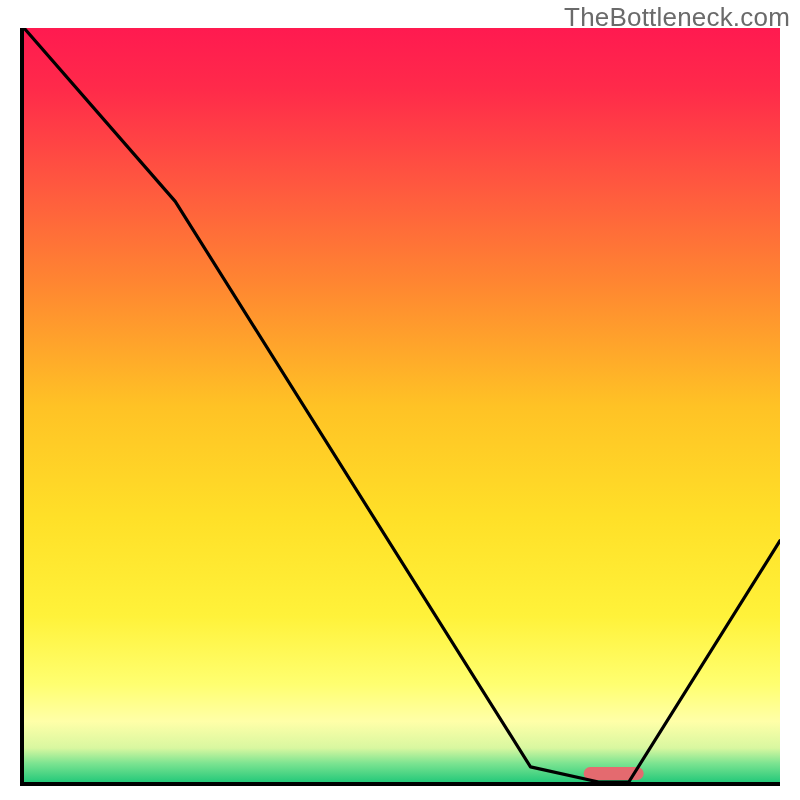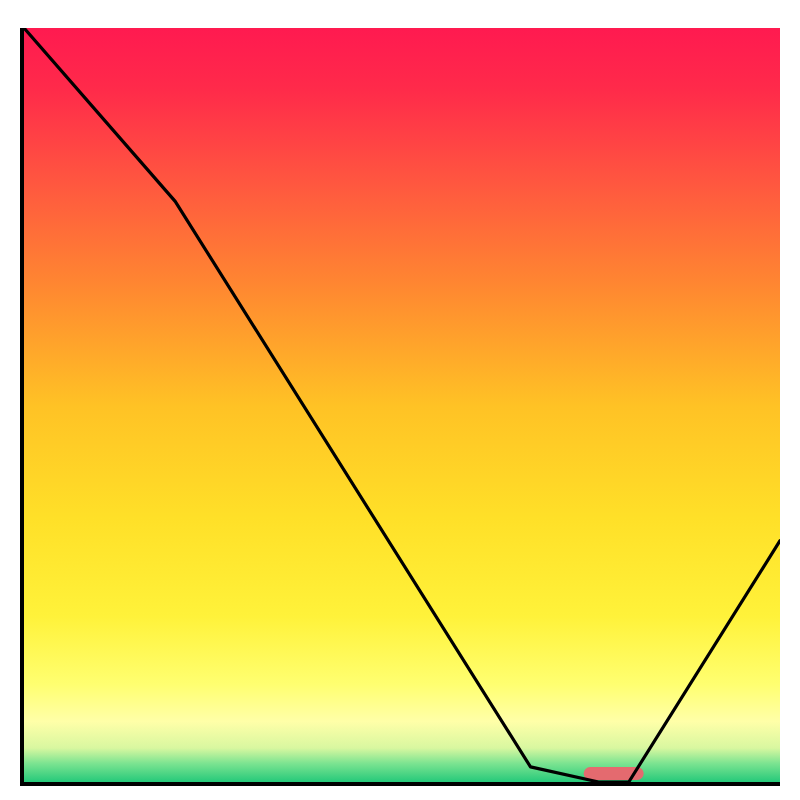--- a/index.html
+++ b/index.html
@@ -34,20 +34,21 @@
     height: 758px;
   }
   svg {
     display: block;
   }
 </style>
 </head>
 <body>
 
 <div class="chart-container">
+  <div class="watermark">TheBottleneck.com</div>
   <div class="plot-area">
     <svg id="chart-svg" width="760" height="758" viewBox="0 0 760 758" preserveAspectRatio="none">
         <defs>
           <linearGradient id="bg-grad" x1="0" y1="0" x2="0" y2="1">
             <stop offset="0%" stop-color="#ff1a50"></stop>
             <stop offset="8%" stop-color="#ff2a4a"></stop>
             <stop offset="20%" stop-color="#ff5540"></stop>
             <stop offset="35%" stop-color="#ff8a30"></stop>
             <stop offset="50%" stop-color="#ffc225"></stop>
             <stop offset="65%" stop-color="#ffe028"></stop>

